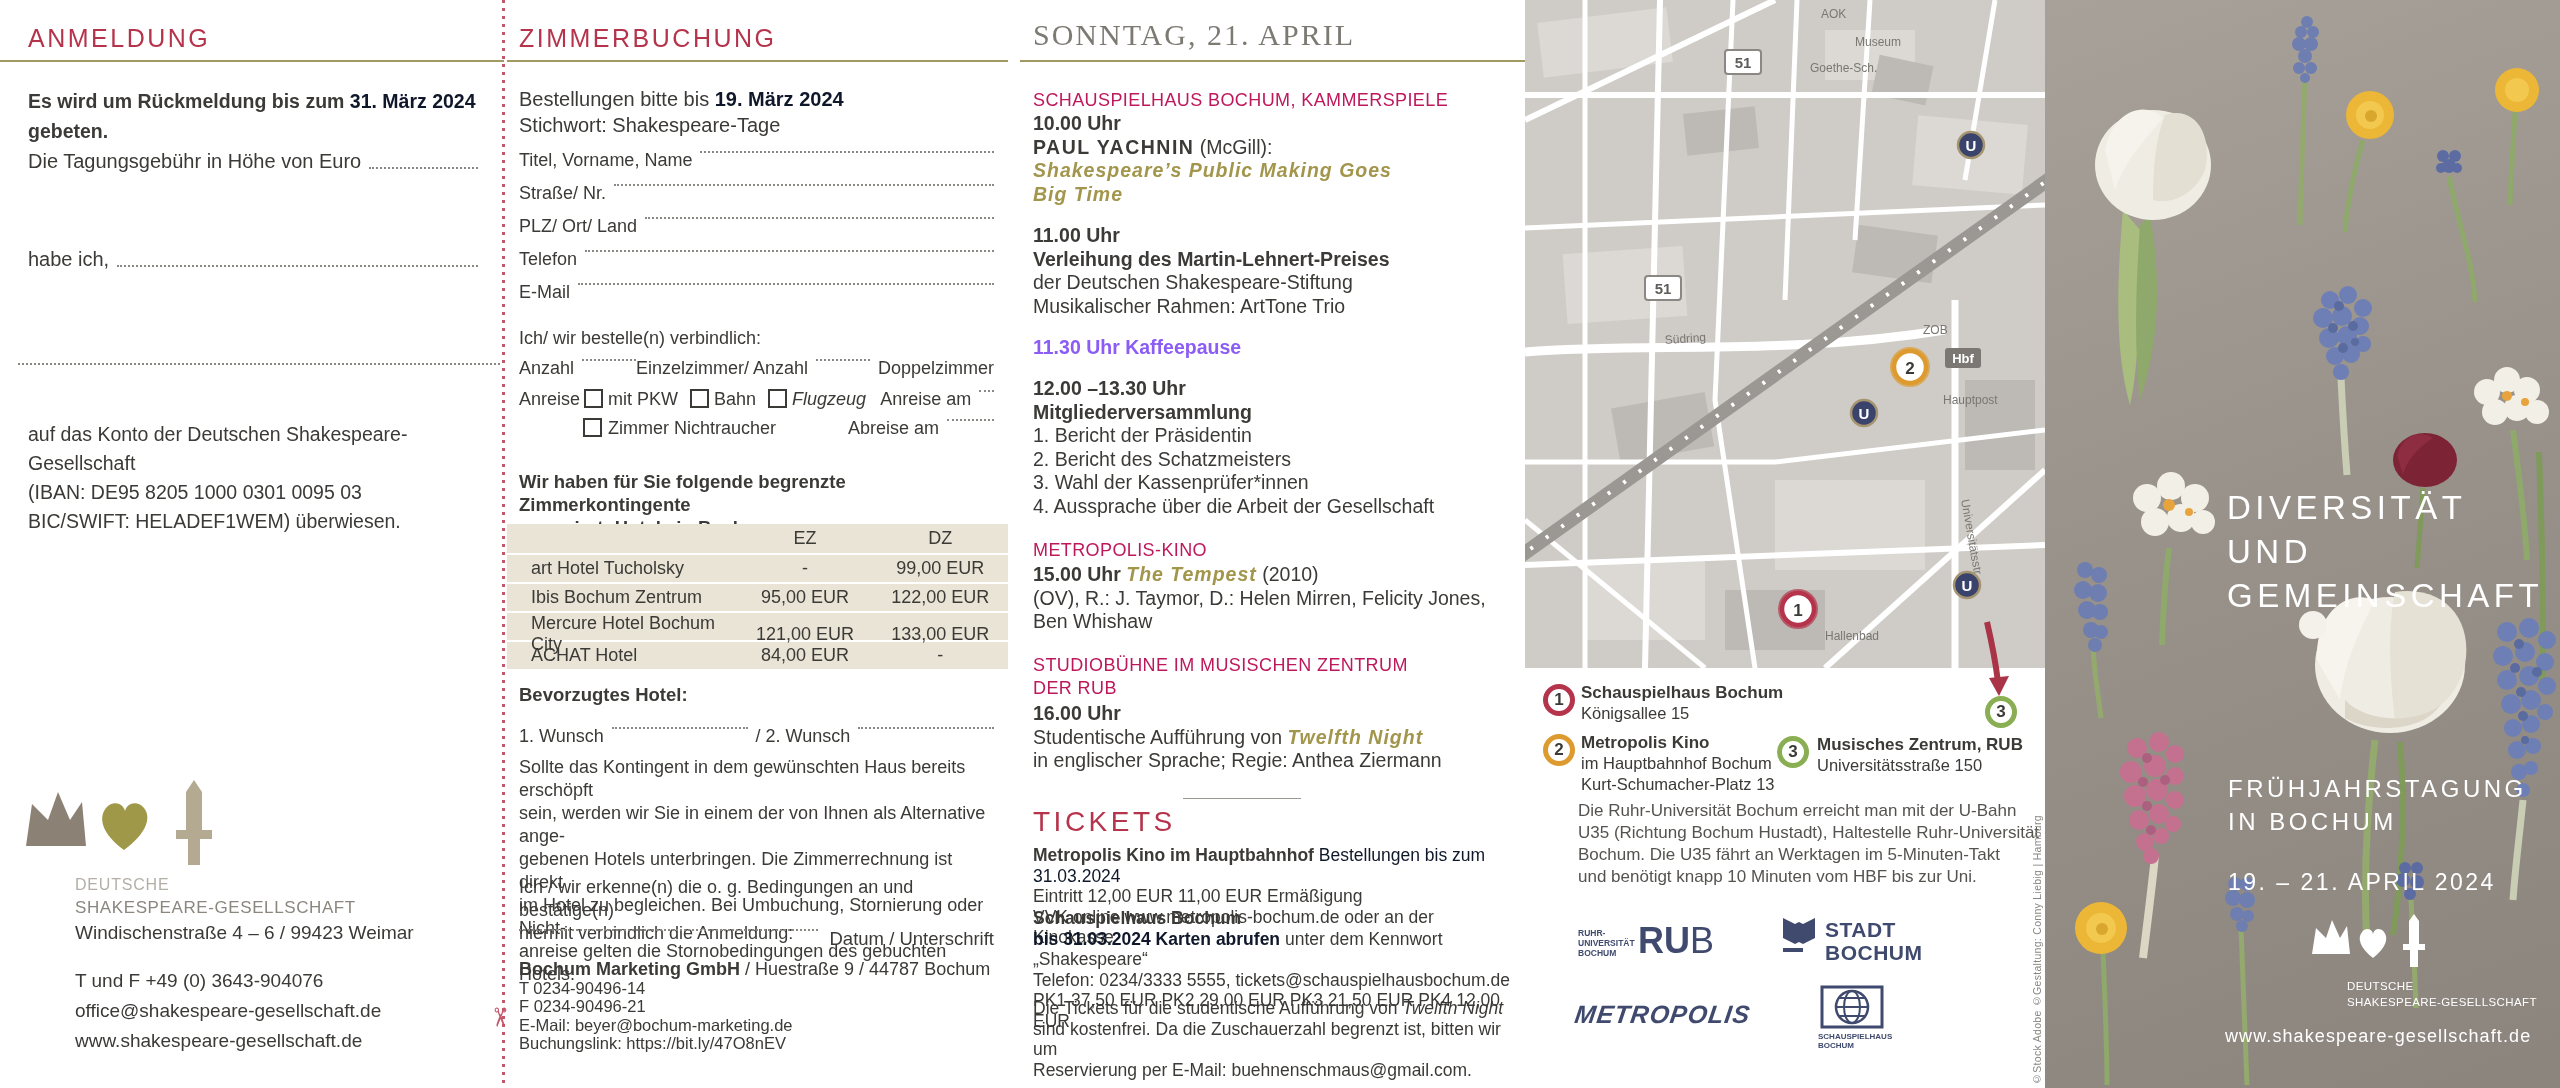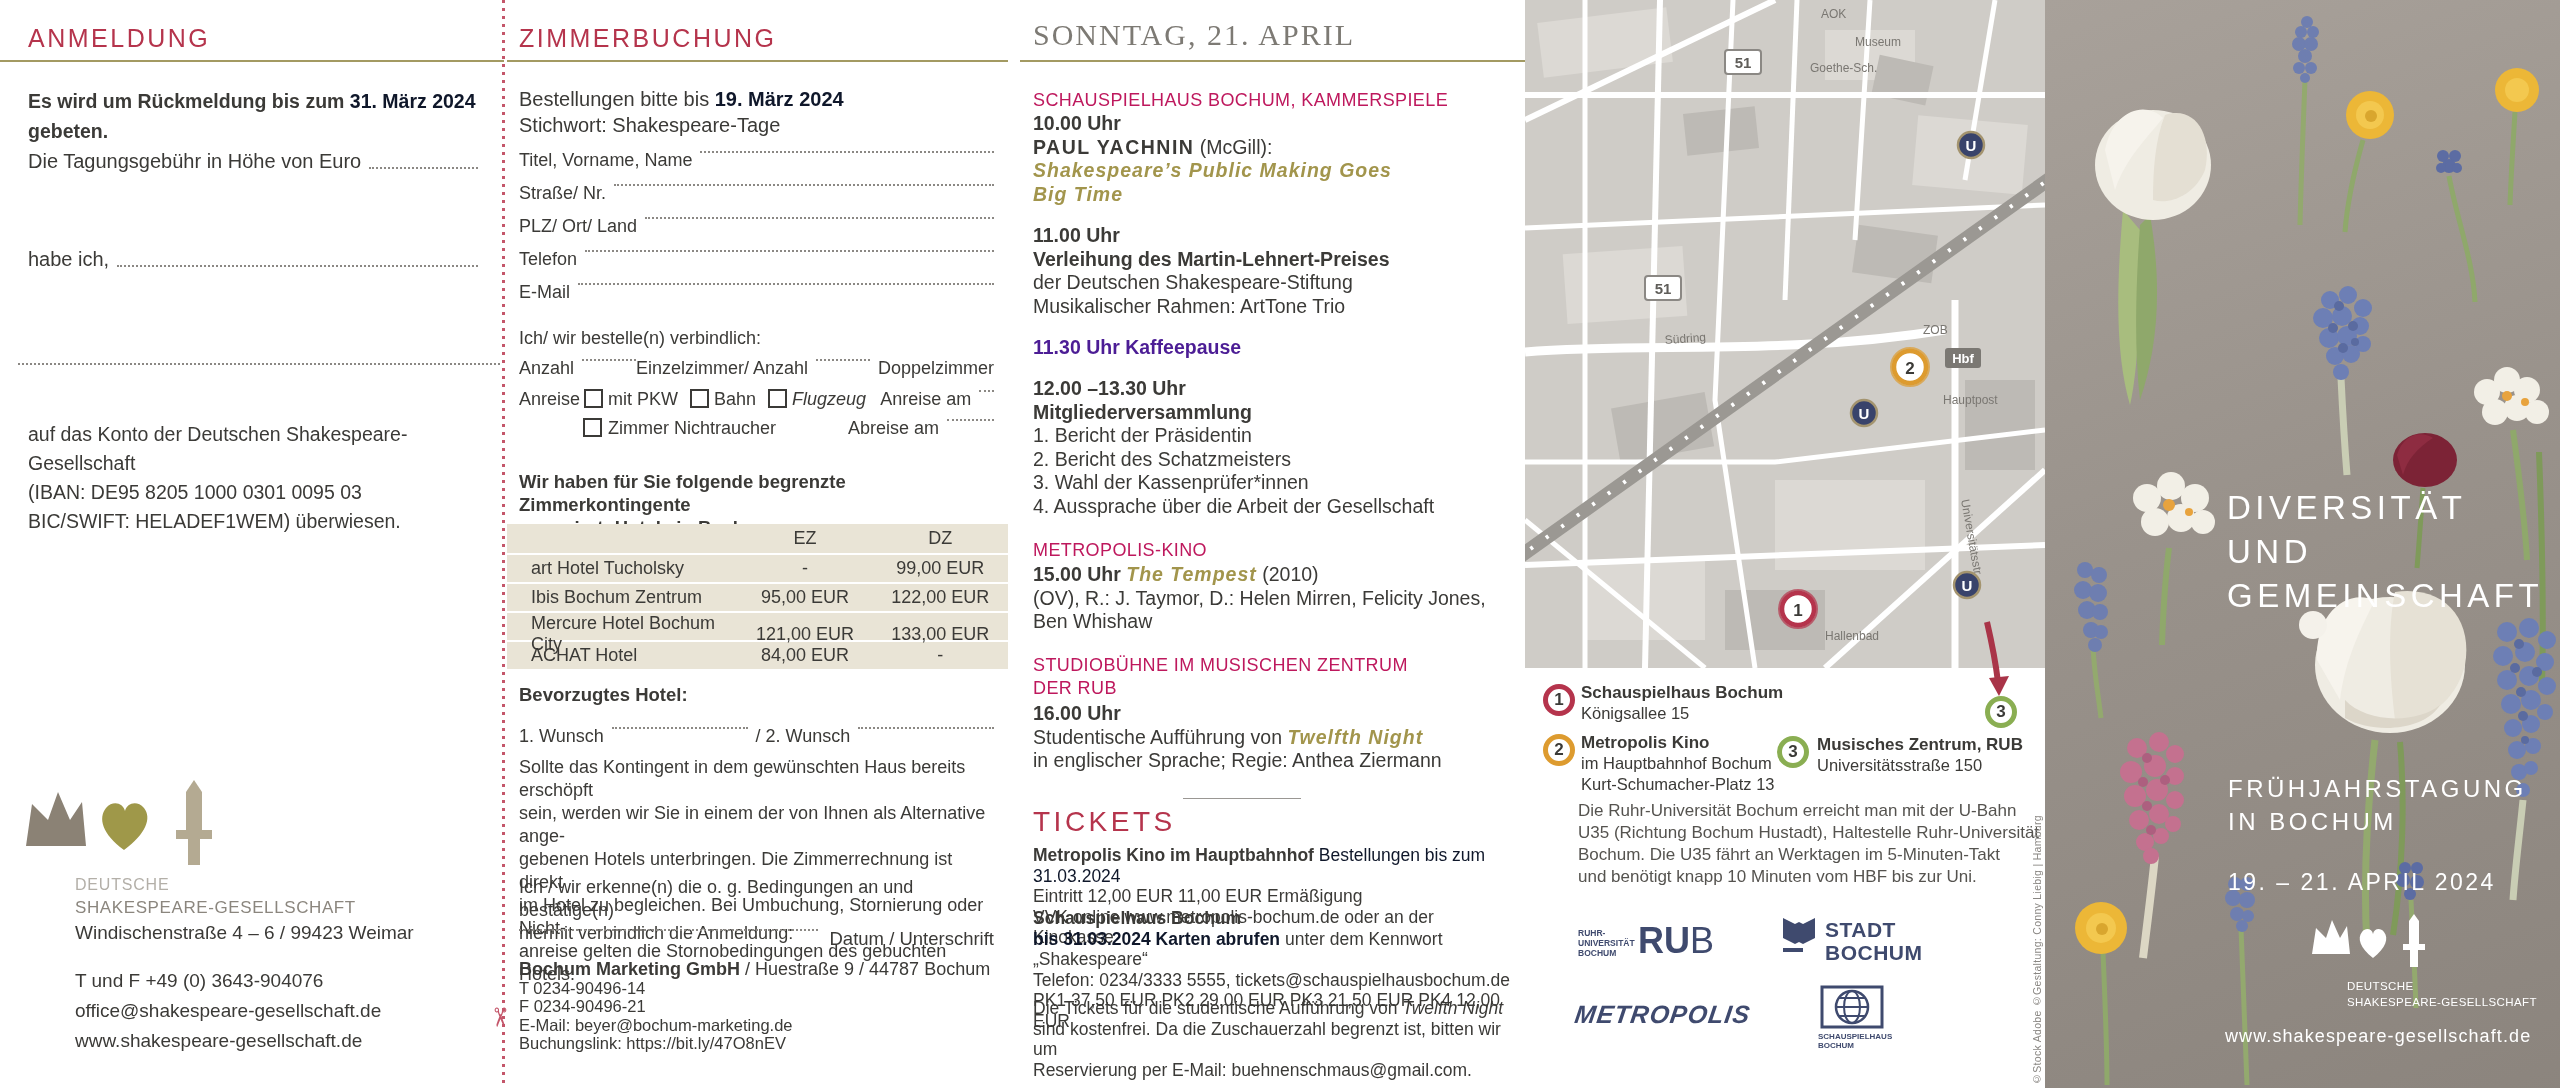--- a/index.html
+++ b/index.html
@@ -5,21 +5,21 @@
   html,body{margin:0;padding:0;}
   body{width:2560px;height:1088px;position:relative;overflow:hidden;background:#ffffff;
        font-family:"Liberation Sans",sans-serif;color:#3b3a37;}
   .panel{position:absolute;top:0;height:1088px;}
   .abs{position:absolute;}
   .heading{font-size:25px;letter-spacing:2.5px;color:#b5344c;font-weight:400;white-space:nowrap;}
   .goldrule{position:absolute;left:0;right:0;top:60px;height:2px;background:#a39a62;}
   .bold{font-weight:700;}
   .red{color:#0f172a;}
   .gold-italic{color:#a2954c;font-style:italic;font-weight:700;letter-spacing:1px;}
-  .grey{color:#4c1d95;}
+  .grey{color:#8b5cf6;}
   .dotrow{display:flex;align-items:flex-end;}
   .dots{flex:1;border-bottom:2px dotted #8b8884;margin:0 0 4px 8px;height:1px;}
   .cb{display:inline-block;width:15px;height:15px;border:2px solid #3b3a37;background:#fff;vertical-align:-2px;}
   
   #p1{left:0;width:504px;}
   #p1 .content{position:absolute;left:28px;right:26px;}
   
   .cutline{position:absolute;top:0;bottom:0;width:3px;
     background:repeating-linear-gradient(to bottom,#c4566a 0 3px,transparent 3px 8px);}
   .scissors{position:absolute;color:#c4566a;font-size:26px;transform:rotate(90deg);}

